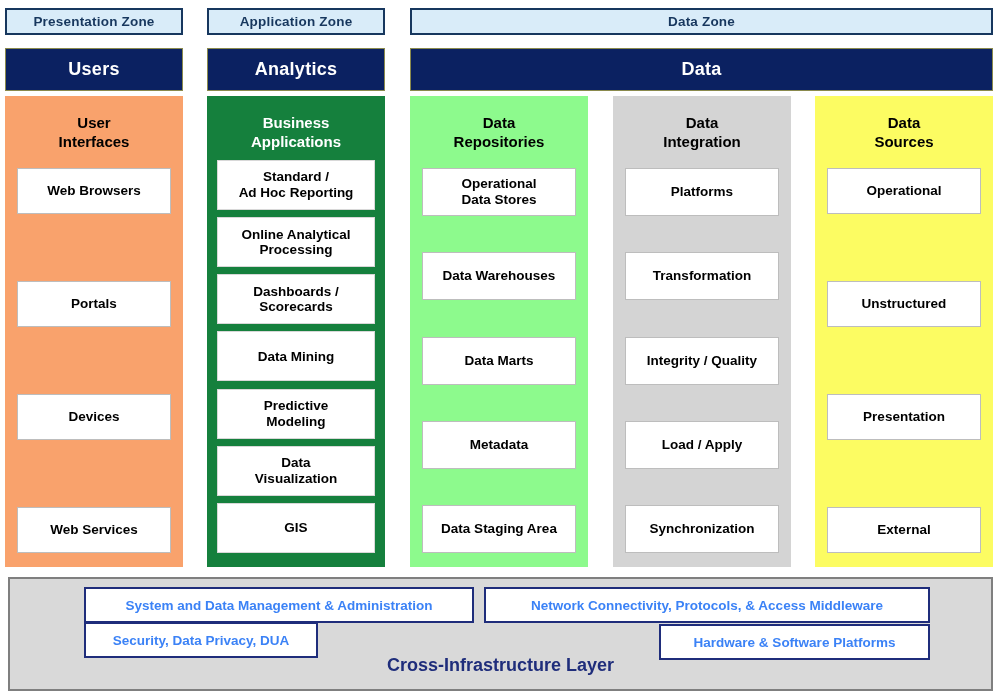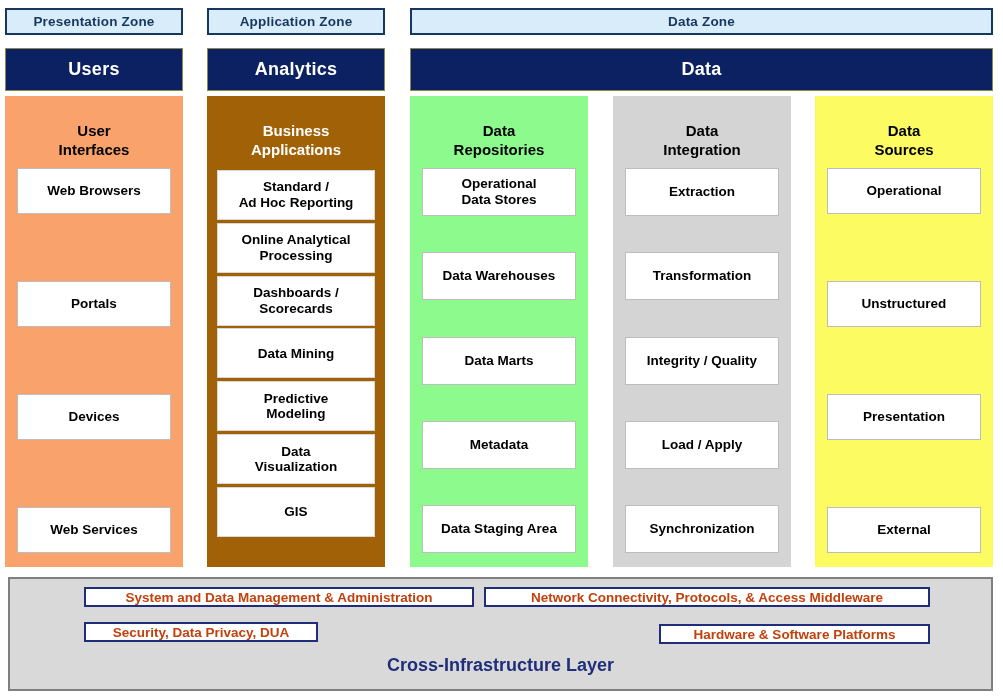--- a/index.html
+++ b/index.html
@@ -50,47 +50,47 @@
   .column {
     position: absolute;
     top: 96px;
     height: 471px;
     width: 178px;
     box-sizing: border-box;
     display: flex;
     flex-direction: column;
   }
   .col-orange { background: #F9A26C; }
-  .col-blue   { background: #a16207; gap: 10px; }
+  .col-blue   { background: #15803d; }
   .col-green  { background: #8DFA8D; }
   .col-gray   { background: #D4D4D4; }
   .col-yellow { background: #FCFC62; }
 
   .col-header {
     height: 64px;
     box-sizing: border-box;
-    padding-top: 26px;
+    padding-top: 18px;
     text-align: center;
     font-size: 15px;
     font-weight: bold;
     line-height: 1.25;
     color: #000000;
     white-space: pre-line;
     flex: none;
   }
   .col-blue .col-header { color: #ffffff; }
 
   .col-boxes {
     flex: 1;
     display: flex;
     flex-direction: column;
     justify-content: space-between;
     padding: 8px 12px 14px 12px;
   }
-  .col-blue .col-boxes { padding: 0 10px 30px 10px; }
+  .col-blue .col-boxes { padding: 0 10px 14px 10px; }
 
   .wbox {
     background: #ffffff;
     border: 1px solid #BDBDBD;
     box-sizing: border-box;
     display: flex;
     align-items: center;
     justify-content: center;
     text-align: center;
     font-size: 13.5px;
@@ -110,30 +110,30 @@
     left: 8px;
     top: 577px;
     width: 985px;
     height: 114px;
     background: #D9D9D9;
     border: 2px solid #7F7F7F;
     box-sizing: border-box;
   }
   .infra-box {
     position: absolute;
-    height: 20px;
+    height: 36px;
     background: #ffffff;
     border: 2px solid #1F2D7B;
     box-sizing: border-box;
     display: flex;
     align-items: center;
     justify-content: center;
     font-size: 13.5px;
     font-weight: bold;
-    color: #c2410c;
+    color: #3b82f6;
     padding: 0 8px;
   }
   .infra-title {
     position: absolute;
     left: 0;
     top: 76px;
     width: 100%;
     text-align: center;
     font-size: 18px;
     font-weight: bold;
@@ -193,21 +193,21 @@
       <div class="wbox">Data Marts</div>
       <div class="wbox">Metadata</div>
       <div class="wbox">Data Staging Area</div>
     </div>
   </div>
 
   <div class="column col-gray" style="left:613px;">
     <div class="col-header">Data
 Integration</div>
     <div class="col-boxes">
-      <div class="wbox">Extraction</div>
+      <div class="wbox">Platforms</div>
       <div class="wbox">Transformation</div>
       <div class="wbox">Integrity / Quality</div>
       <div class="wbox">Load / Apply</div>
       <div class="wbox">Synchronization</div>
     </div>
   </div>
 
   <div class="column col-yellow" style="left:815px;">
     <div class="col-header">Data
 Sources</div>

